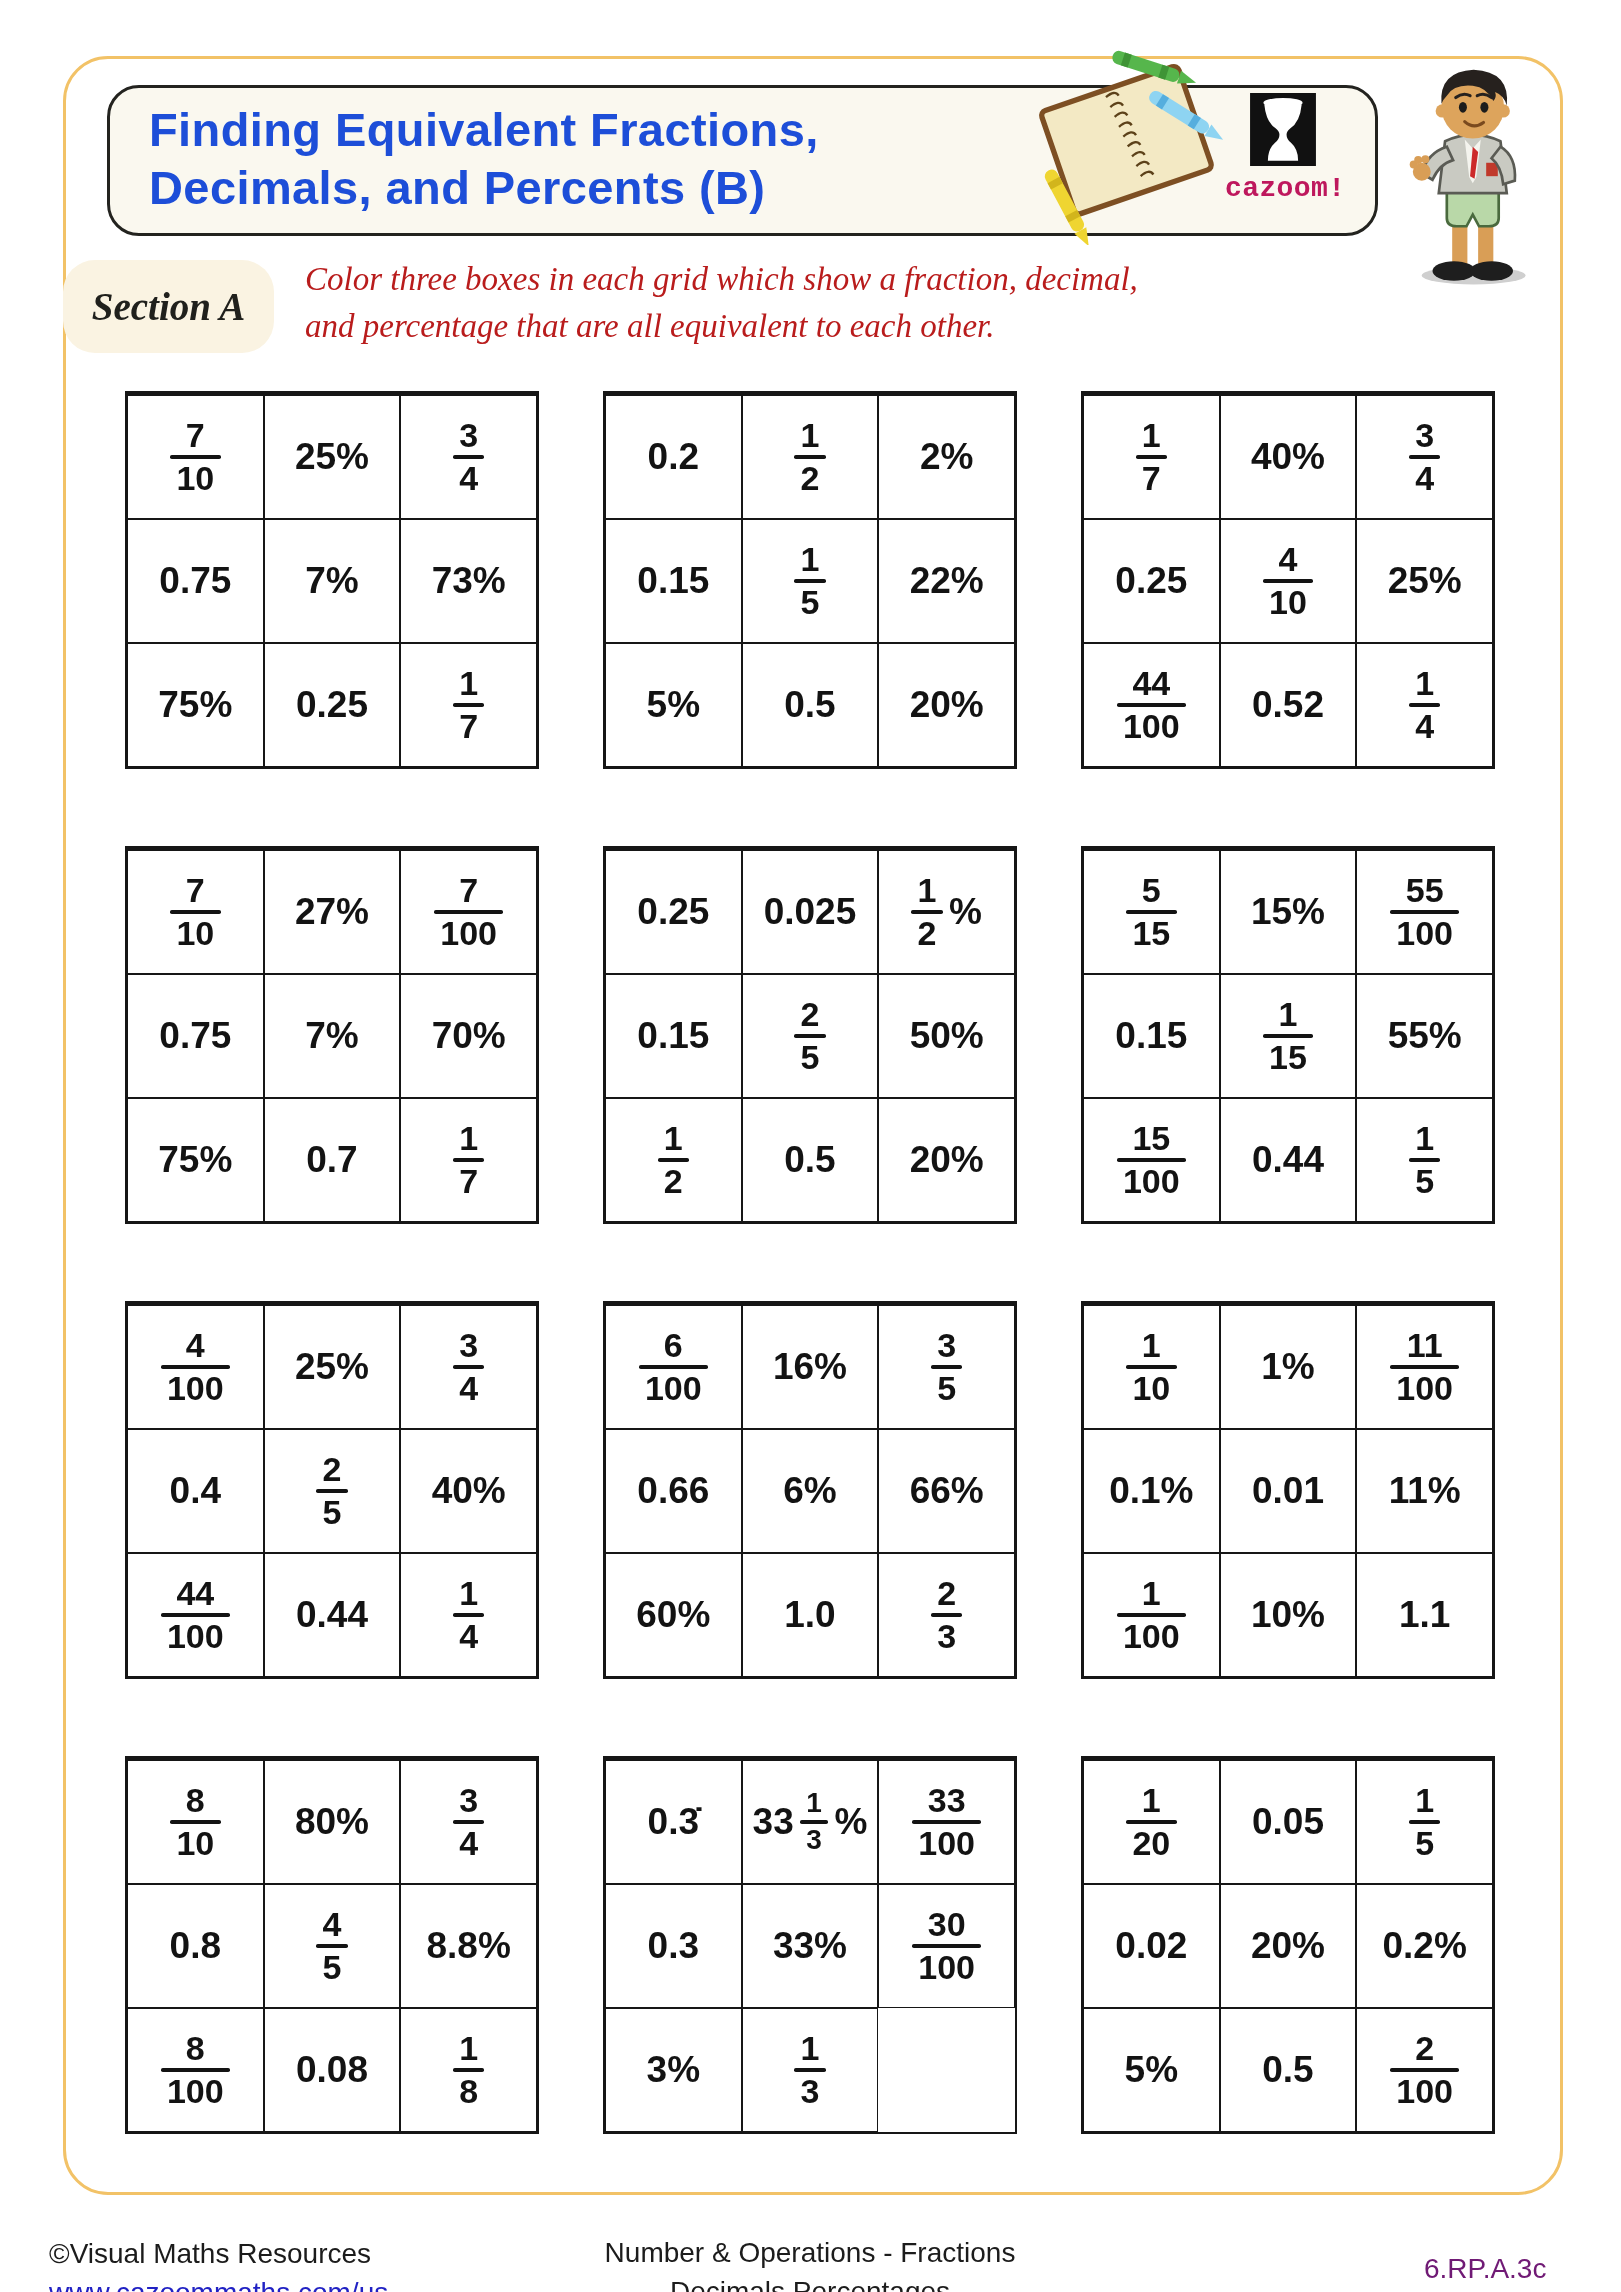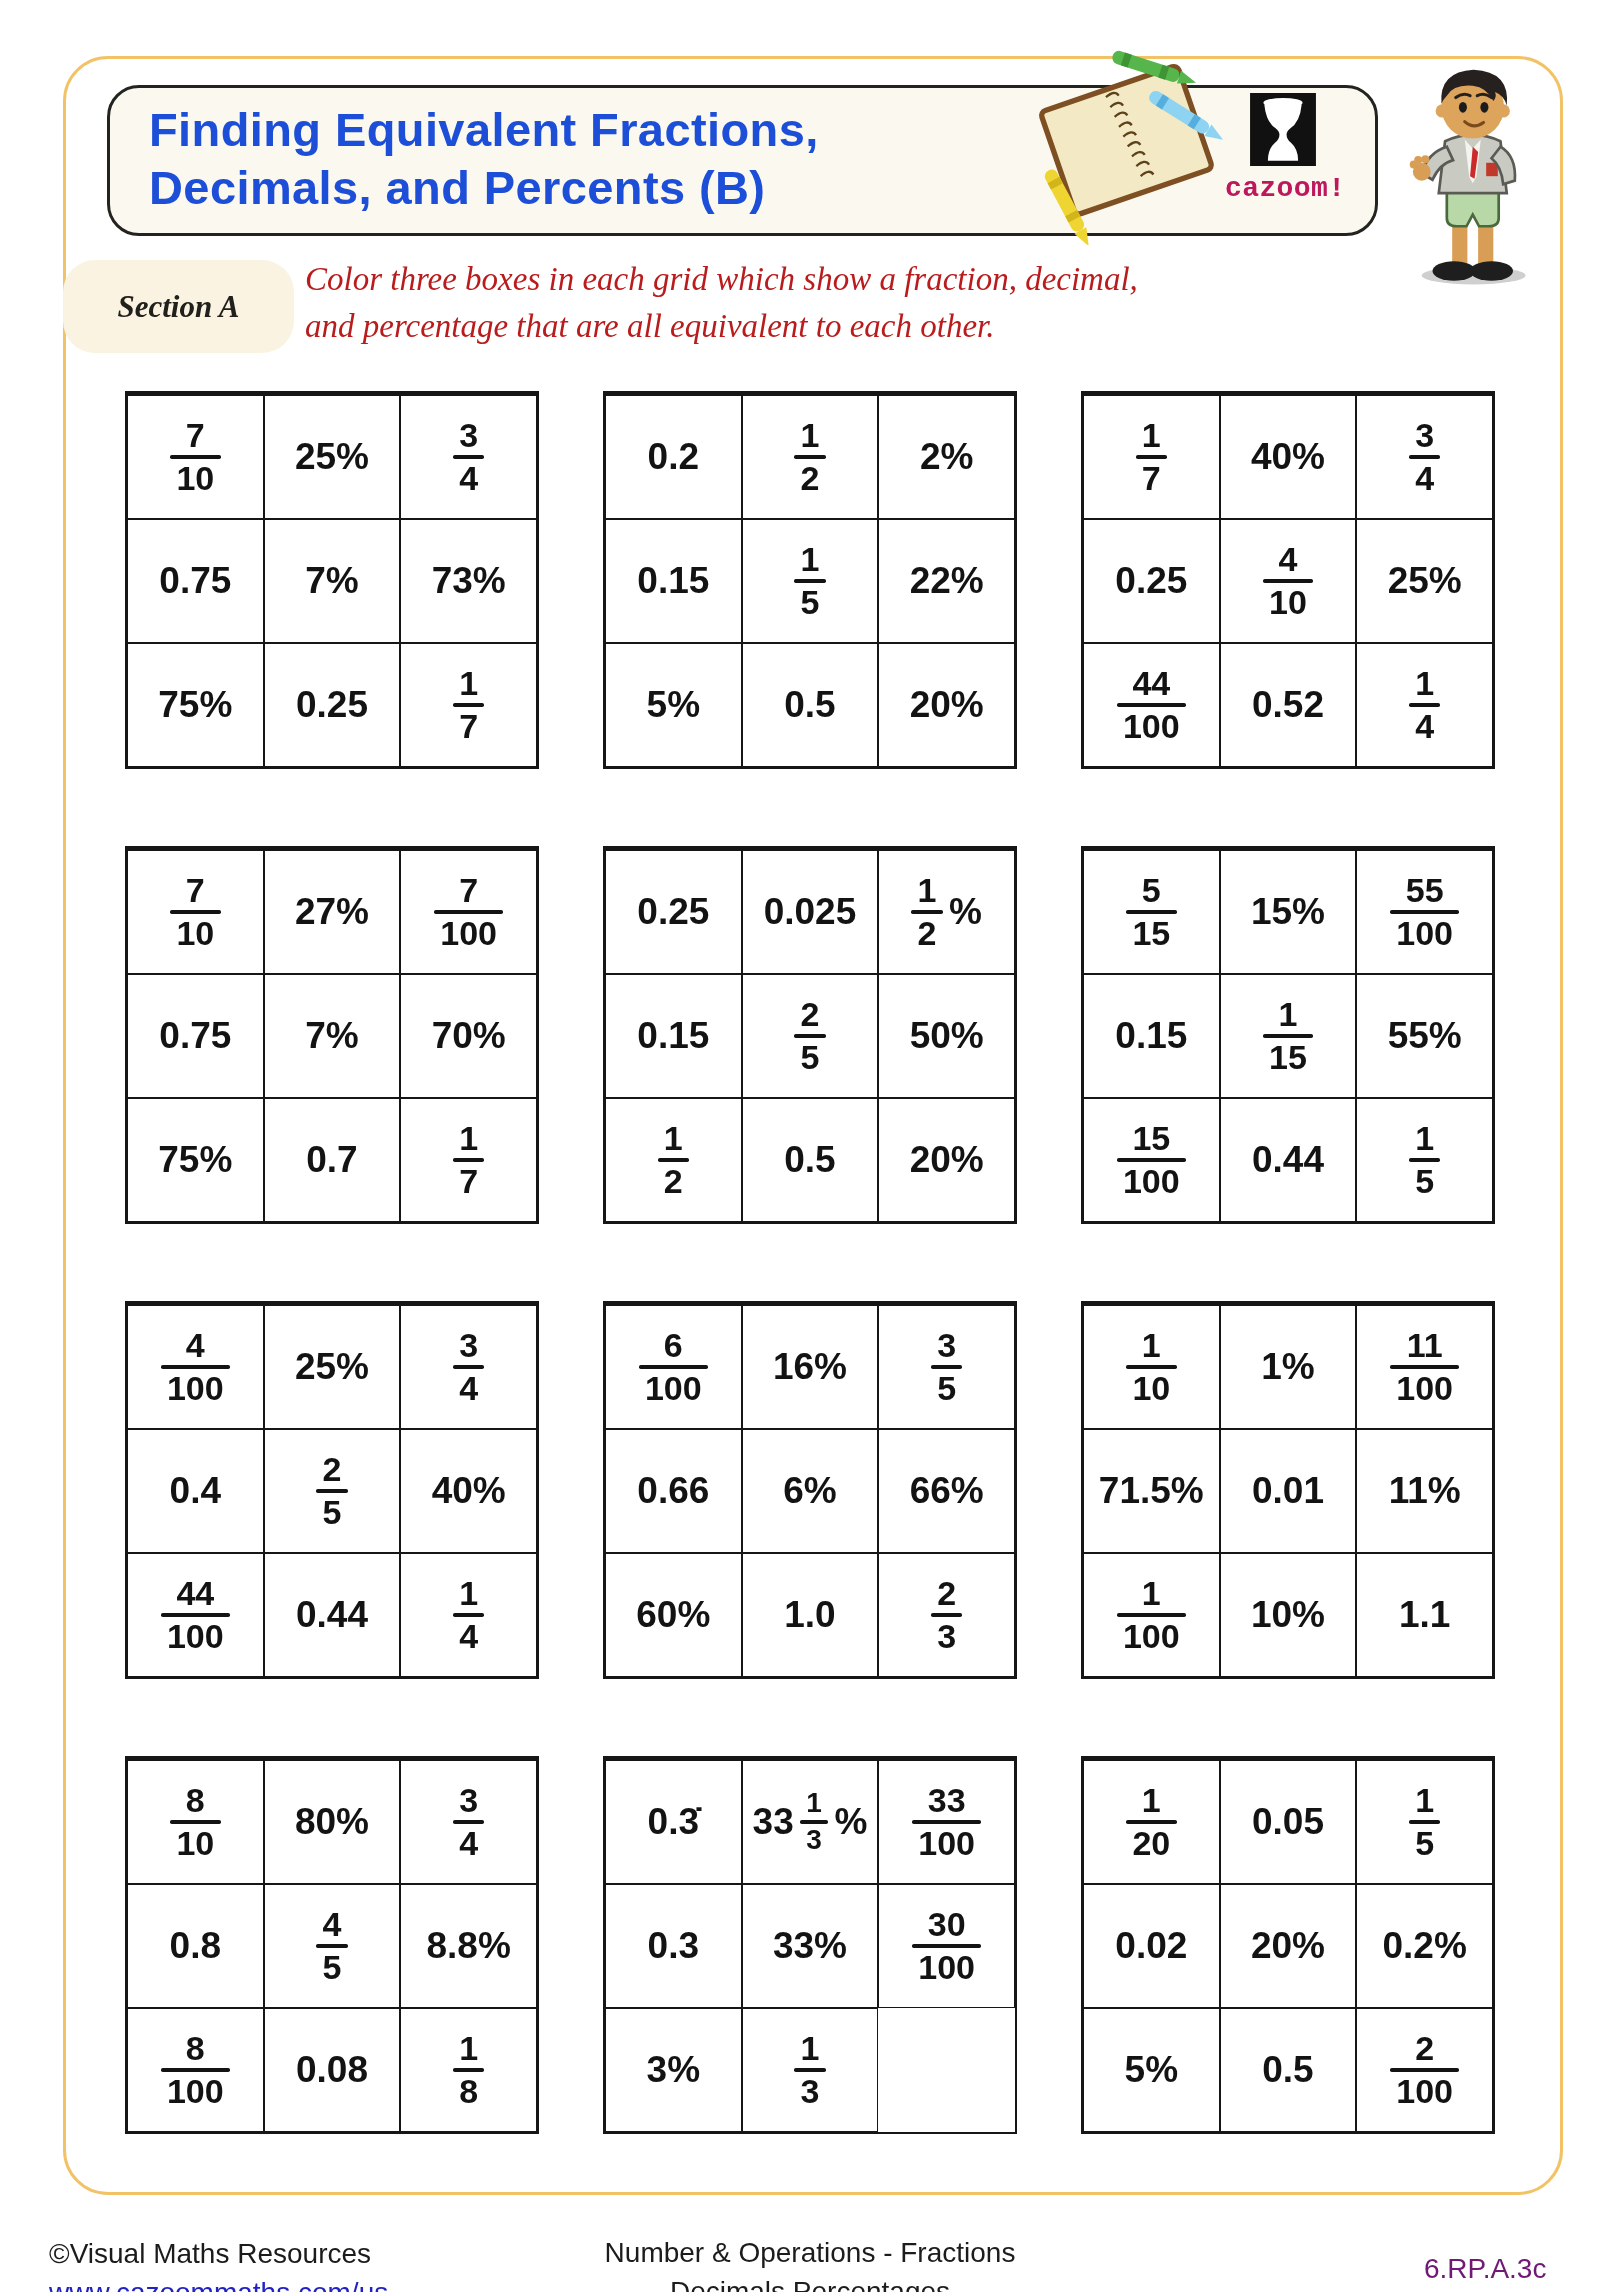--- a/index.html
+++ b/index.html
@@ -22,25 +22,25 @@
   }
   .notebook{position:absolute;left:1021px;top:43px;}
   .logo{position:absolute;left:1225px;top:93px;width:116px;text-align:center;}
   .logo-text{
     font-family:Liberation Mono, monospace;font-weight:bold;font-size:28px;color:#be185d;
     margin-top:4px;letter-spacing:0.4px;
   }
   .boy{position:absolute;left:1386px;top:59px;}
   
   .section-label{
-    position:absolute;left:63px;top:260px;width:231px;height:93px;
+    position:absolute;left:63px;top:260px;width:211px;height:93px;
     background:var(--section-label-bg,#faf3e2);border-radius:32px;
     display:flex;align-items:center;justify-content:center;
     font-family:"Liberation Serif",serif;font-style:italic;font-weight:bold;
-    font-size:31px;color:#20201c;
+    font-size:39px;color:#20201c;
   }
   .instructions{
     position:absolute;left:305px;top:256px;
     font-family:"Liberation Serif",serif;font-style:italic;font-size:33px;
     line-height:1.42;color:#b91c1c;
   }
   
   .grids{
     position:absolute;left:125px;top:391px;
     display:grid;grid-template-columns:repeat(3,414px);
@@ -534,21 +534,21 @@
         <span class="val">1%</span>
       </div>
       <div class="cell">
         <span class="frac">
           <span class="num">11</span>
           <span class="bar"></span>
           <span class="den">100</span>
         </span>
       </div>
       <div class="cell">
-        <span class="val">71.5%</span>
+        <span class="val">0.1%</span>
       </div>
       <div class="cell">
         <span class="val">0.01</span>
       </div>
       <div class="cell">
         <span class="val">11%</span>
       </div>
       <div class="cell">
         <span class="frac">
           <span class="num">1</span>

